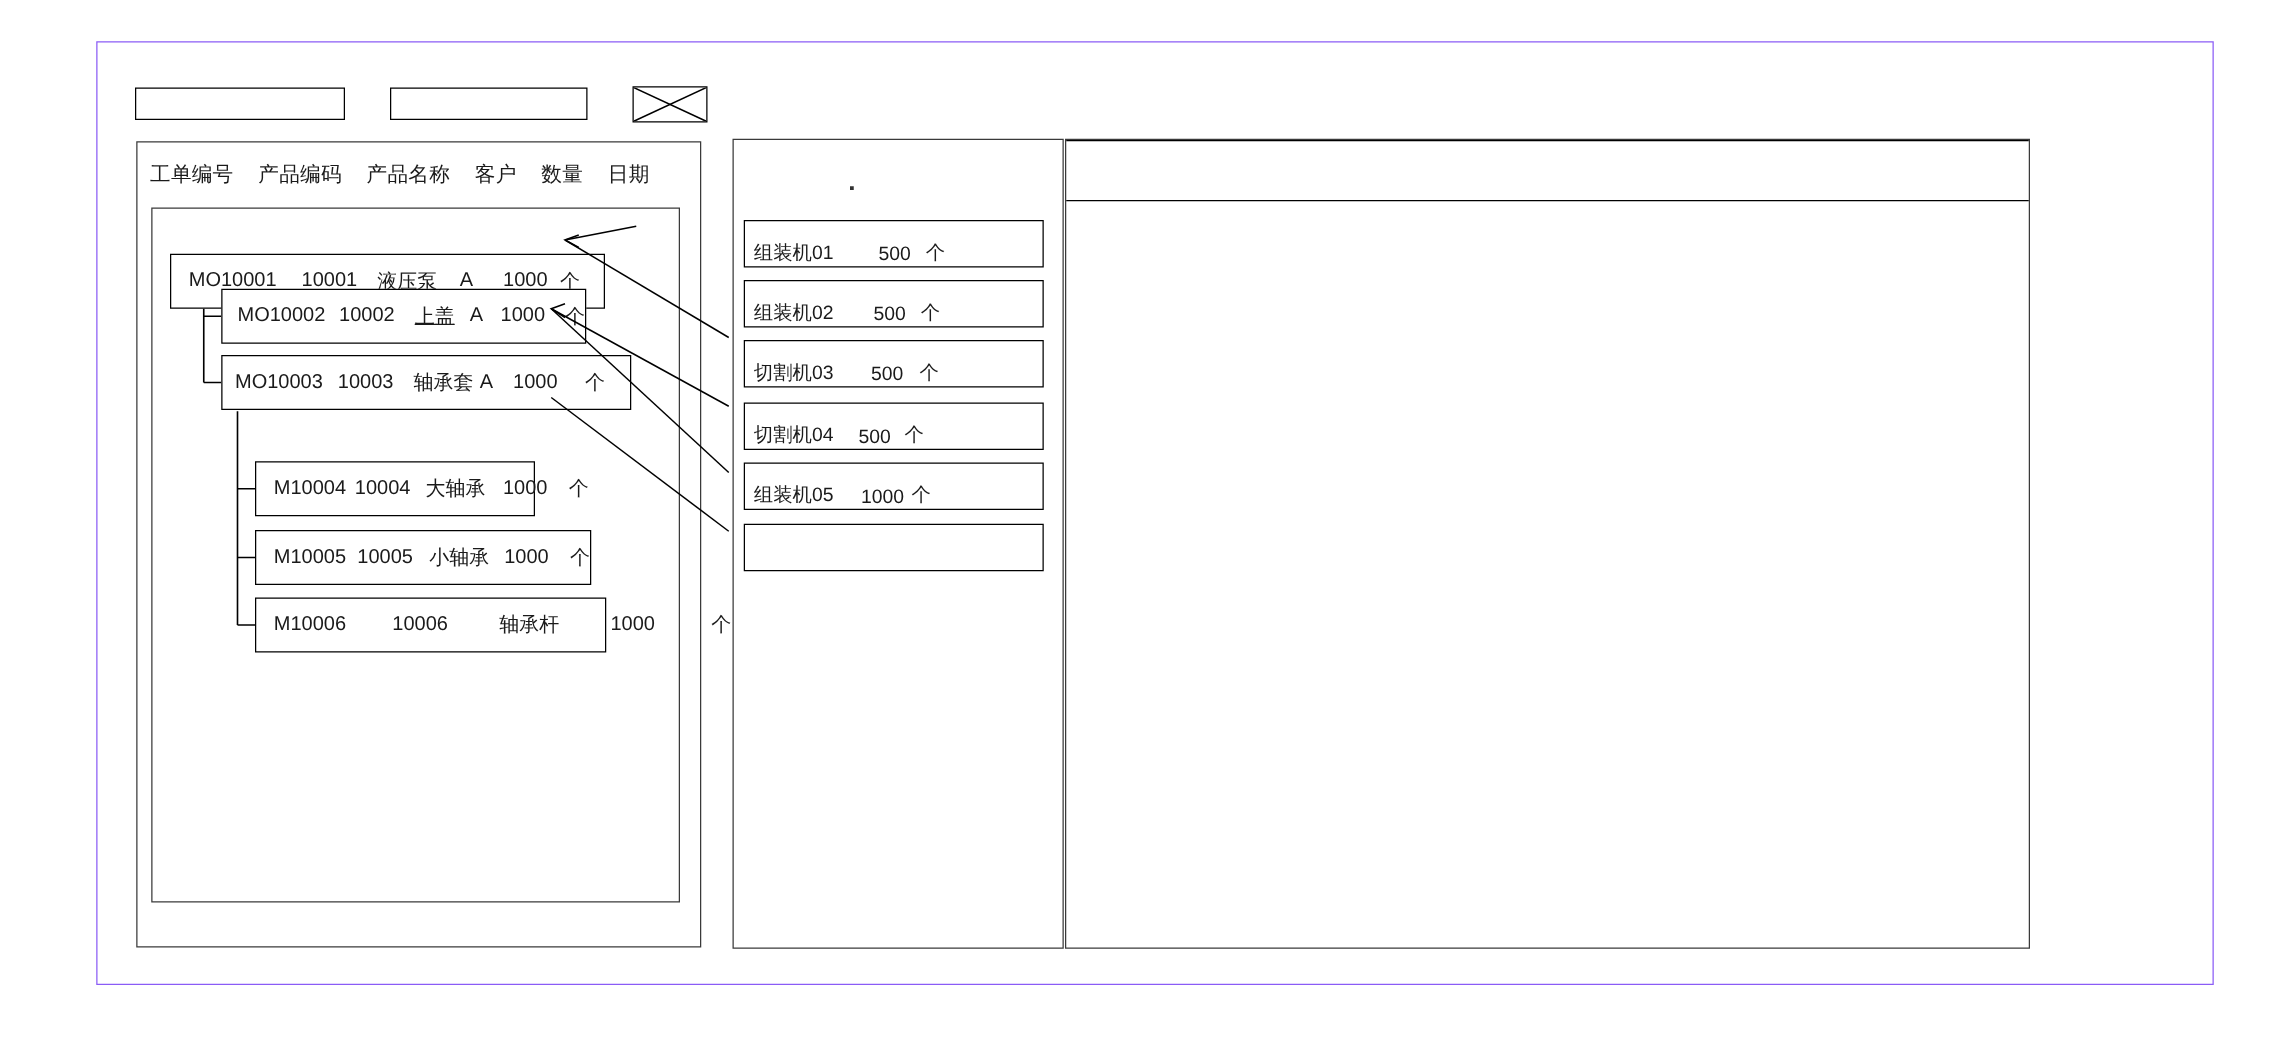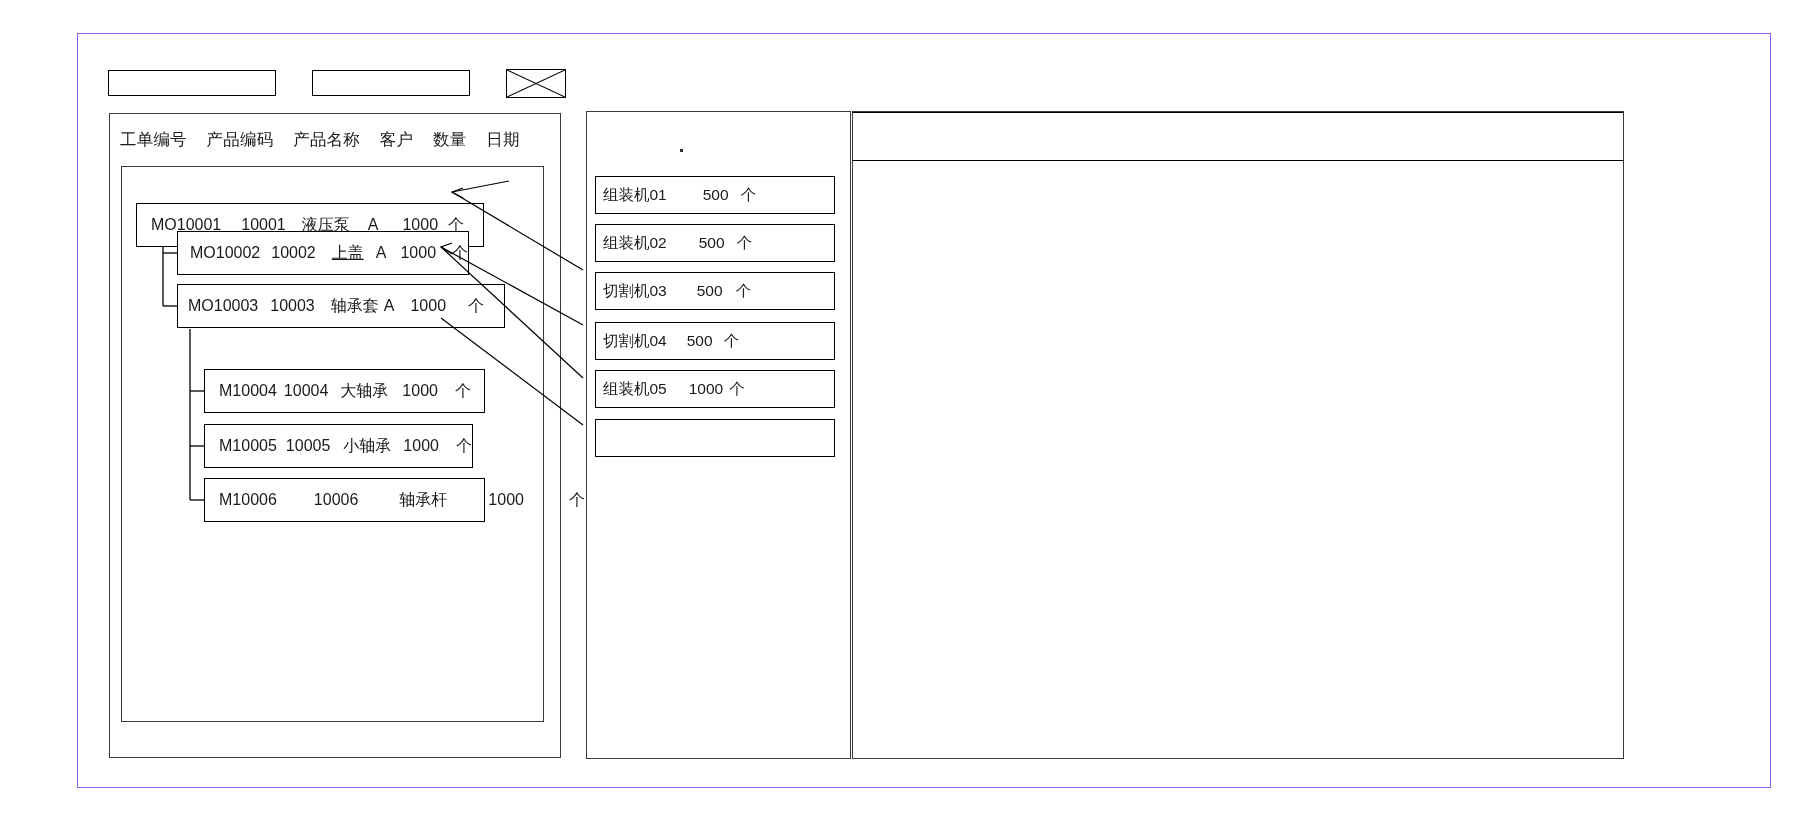--- a/index.html
+++ b/index.html
@@ -140,21 +140,21 @@
   }
   .machine-row {
     position: absolute;
     left: 8px;
     width: 240px;
     height: 38px;
     border: 1.4px solid #000;
     box-sizing: border-box;
     background: #fff;
     display: flex;
-    align-items: center;
+    align-items: flex-end;
     font-size: 15.5px;
     white-space: nowrap;
     padding-left: 7px;
   }
   .machine-row .m-name { display: inline-block; }
   .machine-row .m-qty  { display: inline-block; }
   .machine-row .m-unit { display: inline-block; }
 
   
   #right-panel {
@@ -254,21 +254,21 @@
 
       <div class="tree-row" style="left:55px; top:117px; width:328px;">
         <span class="cell" style="margin-left:10px;">MO10003</span>
         <span class="cell" style="margin-left:12px;">10003</span>
         <span class="cell" style="margin-left:16px;">轴承套</span>
         <span class="cell" style="margin-left:5px;">A</span>
         <span class="cell" style="margin-left:16px;">1000</span>
         <span class="cell" style="margin-left:22px;">个</span>
       </div>
 
-      <div class="tree-row" style="left:82px; top:202px; width:281px;">
+      <div class="tree-row" style="left:82px; top:202px; width:224px;">
         <span class="cell" style="margin-left:14px;">M10004</span>
         <span class="cell" style="margin-left:7px;">10004</span>
         <span class="cell" style="margin-left:12px;">大轴承</span>
         <span class="cell" style="margin-left:14px;">1000</span>
         <span class="cell" style="margin-left:17px;">个</span>
       </div>
 
       <div class="tree-row" style="left:82px; top:257px; width:269px;">
         <span class="cell" style="margin-left:14px;">M10005</span>
         <span class="cell" style="margin-left:9px;">10005</span>

